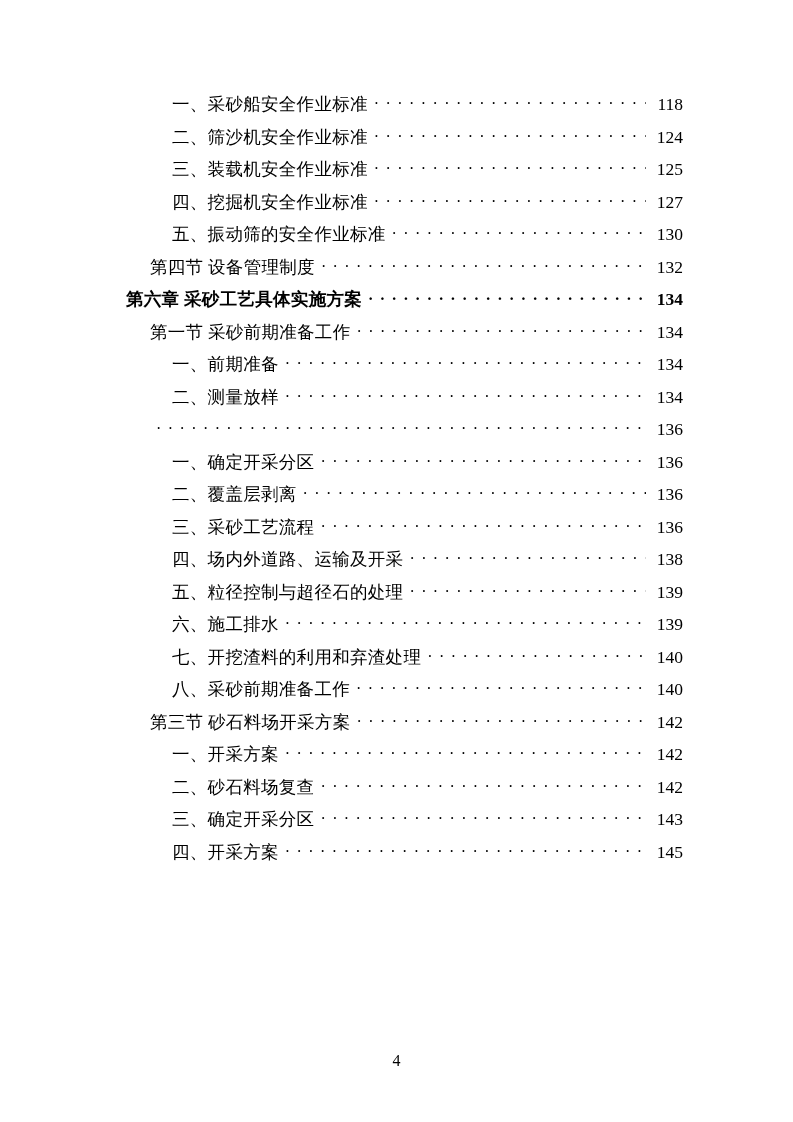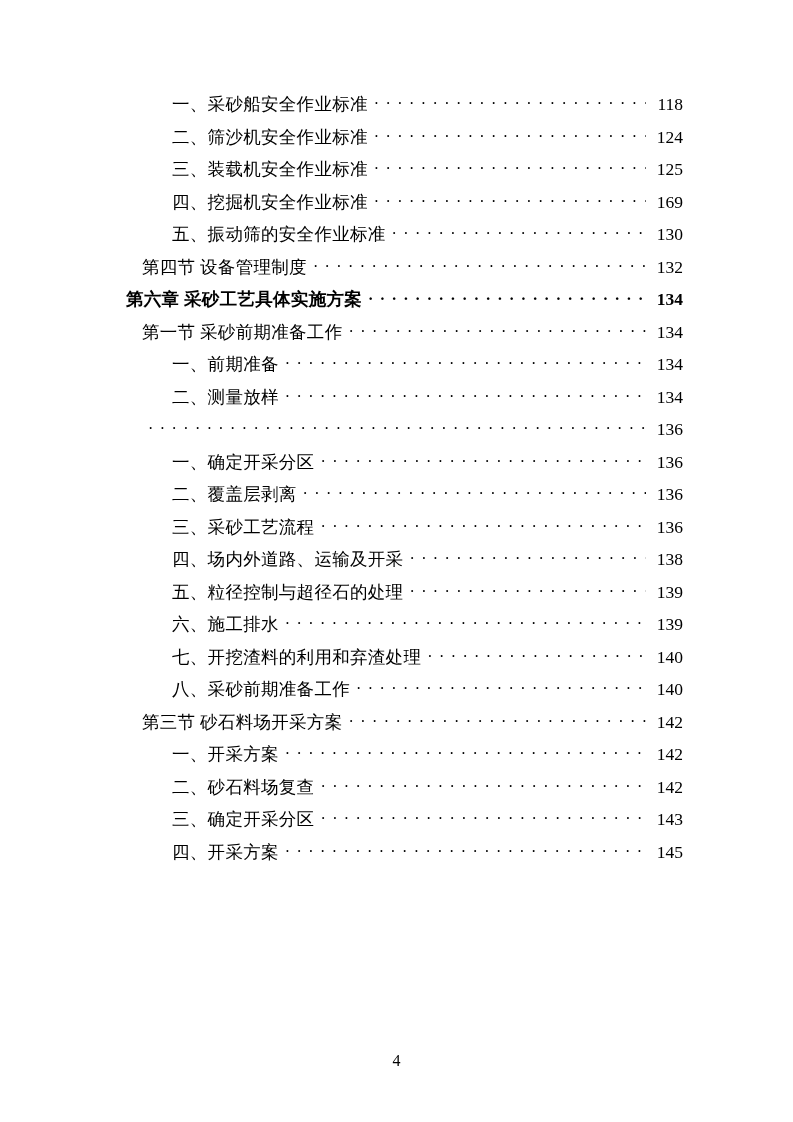--- a/index.html
+++ b/index.html
@@ -54,21 +54,21 @@
     min-width: 34px;
     font-family: "Liberation Serif", "DejaVu Serif", serif;
   }
   
   .lvl-chapter {
     margin-left: 16px;
     font-weight: bold;
   }
   .lvl-chapter .page-num { font-weight: bold; }
   .lvl-section {
-    margin-left: 32px;
+    margin-left: 40px;
   }
   .lvl-item {
     margin-left: 62px;
   }
   .footer-page {
     position: absolute;
     left: 0;
     right: 0;
     bottom: 52px;
     text-align: center;
@@ -92,21 +92,21 @@
         <span class="page-num">124</span>
       </div>
       <div class="toc-entry lvl-item">
         <span class="label">三、装载机安全作业标准</span>
         <span class="leader">· · · · · · · · · · · · · · · · · · · · · · · · · · · · · · · · · · · · · · · · · · · · · · · · · · · · · · · · · · · </span>
         <span class="page-num">125</span>
       </div>
       <div class="toc-entry lvl-item">
         <span class="label">四、挖掘机安全作业标准</span>
         <span class="leader">· · · · · · · · · · · · · · · · · · · · · · · · · · · · · · · · · · · · · · · · · · · · · · · · · · · · · · · · · · · </span>
-        <span class="page-num">169</span>
+        <span class="page-num">127</span>
       </div>
       <div class="toc-entry lvl-item">
         <span class="label">五、振动筛的安全作业标准</span>
         <span class="leader">· · · · · · · · · · · · · · · · · · · · · · · · · · · · · · · · · · · · · · · · · · · · · · · · · · · · · · · · · · · </span>
         <span class="page-num">130</span>
       </div>
       <div class="toc-entry lvl-section">
         <span class="label">第四节 设备管理制度</span>
         <span class="leader">· · · · · · · · · · · · · · · · · · · · · · · · · · · · · · · · · · · · · · · · · · · · · · · · · · · · · · · · · · · </span>
         <span class="page-num">132</span>

